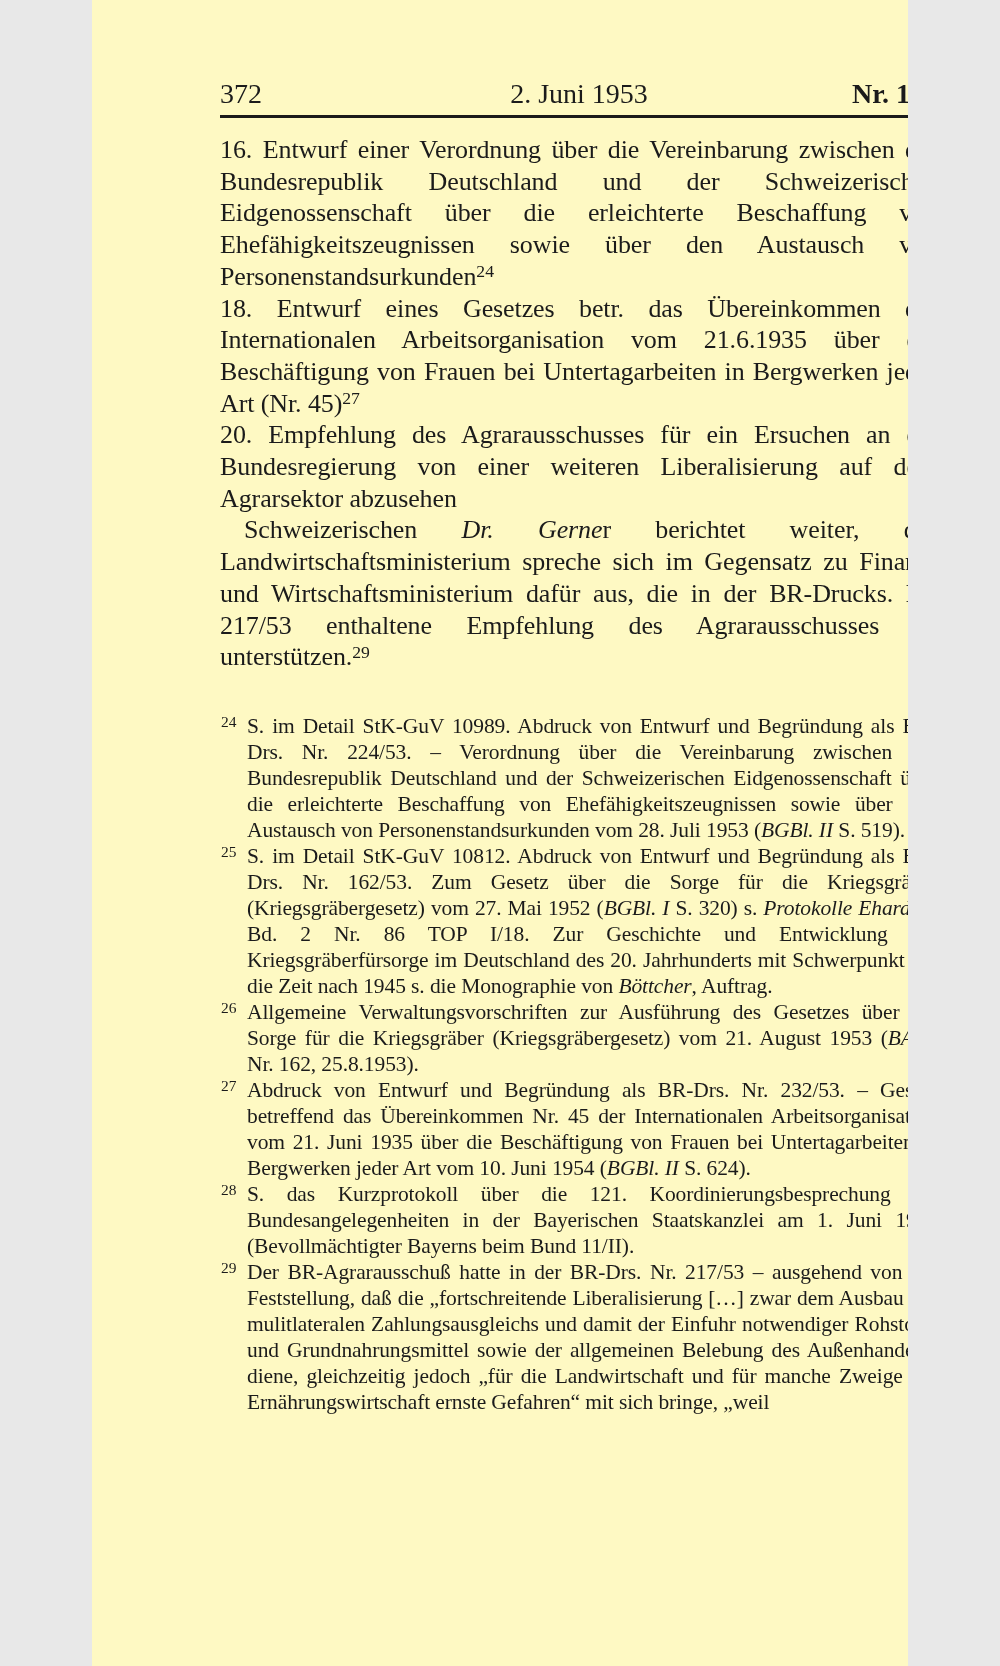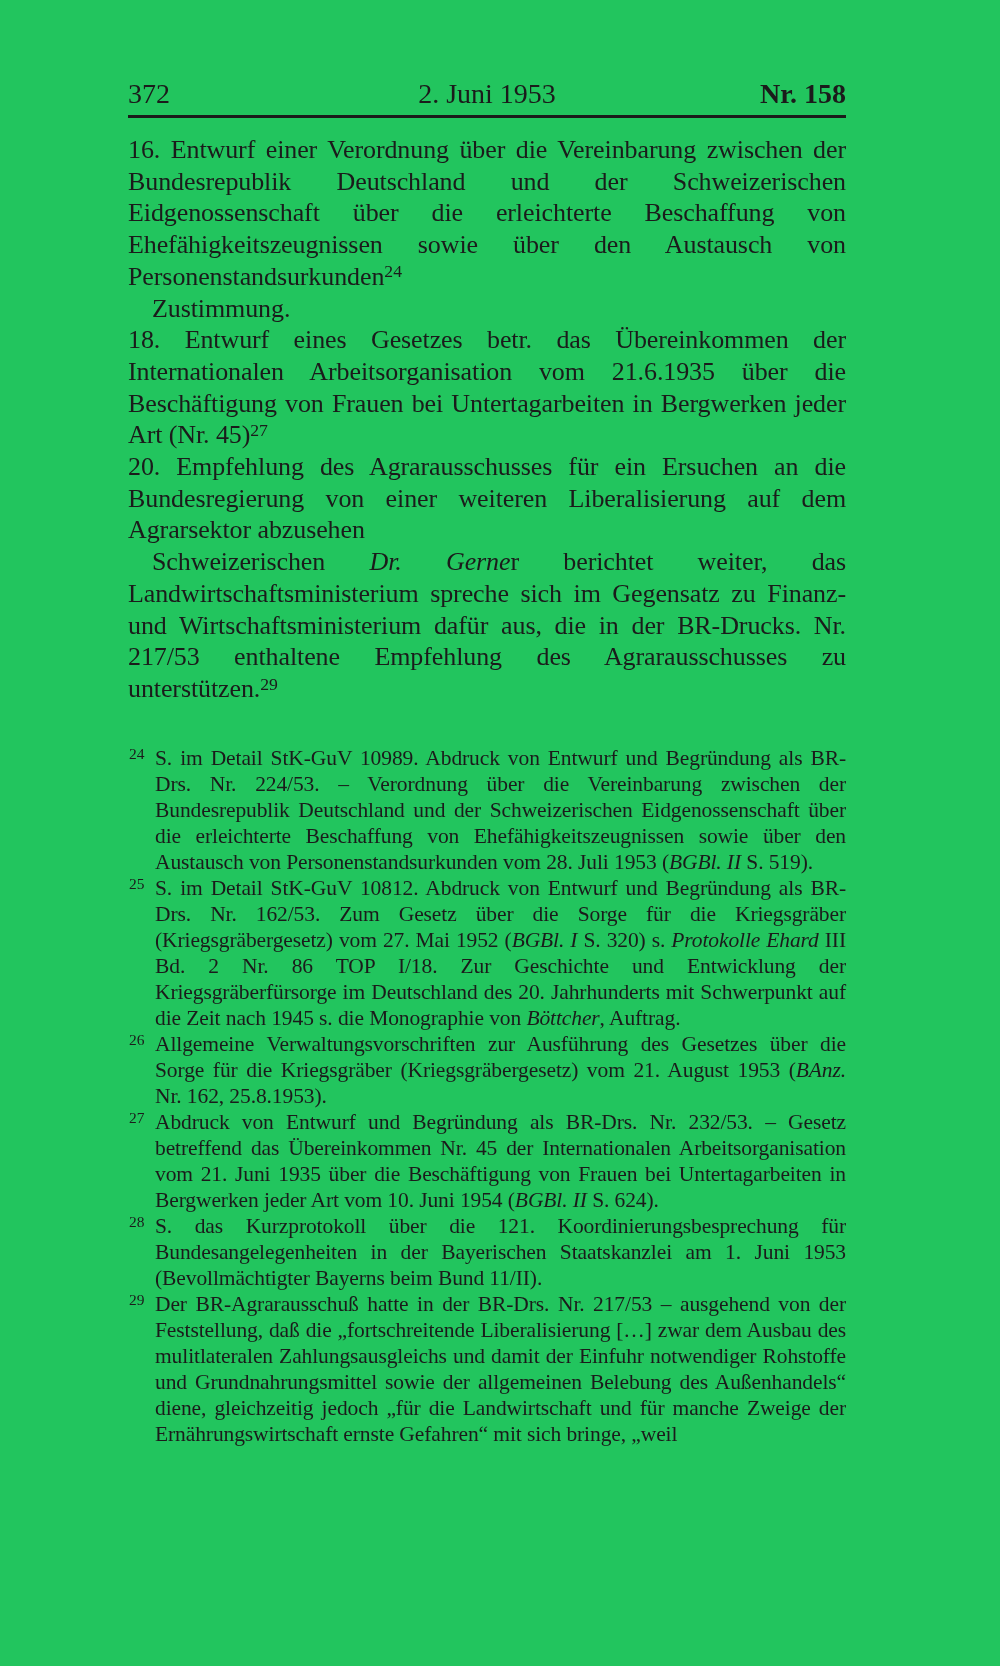--- a/index.html
+++ b/index.html
@@ -1,24 +1,24 @@
 <!DOCTYPE html>
 <html lang="de"><head>
 <meta charset="utf-8">
 <style>
   html, body {
     margin: 0;
     padding: 0;
     background: #e8e8e8;
   }
   .page {
-    width: 1000px;
+    width: 816px;
     height: 1666px;
     margin: 0 auto;
-    background: #22c55e;
+    background: #fef9c3;
     position: relative;
     overflow: hidden;
     font-family: "Liberation Serif", "DejaVu Serif", serif;
     color: #1b1b1b;
   }
   .content {
     position: absolute;
     left: 128px;
     top: 78px;
     width: 718px;
@@ -91,21 +91,20 @@
     <div class="header">
       <span class="hdr-page-number">372</span>
       <span class="hdr-date">2. Juni 1953</span>
       <span class="hdr-issue">Nr. 158</span>
     </div>
 
     <div class="rule"></div>
 
     <div class="body-text">
         <p class="para"><span>16. Entwurf einer Verordnung über die Vereinbarung zwischen der Bundesrepublik Deutschland und der Schweizerischen Eidgenossenschaft über die erleichterte Beschaffung von Ehefähigkeitszeugnissen sowie über den Austausch von Personenstandsurkunden</span><sup class="fnref">24</sup></p>
-        <p class="para indent"><span>Zustimmung.</span></p>
         <p class="para"><span>18. Entwurf eines Gesetzes betr. das Übereinkommen der Internationalen Arbeitsorganisation vom 21.6.1935 über die Beschäftigung von Frauen bei Untertagarbeiten in Bergwerken jeder Art (Nr. 45)</span><sup class="fnref">27</sup></p>
         <p class="para"><span>20. Empfehlung des Agrarausschusses für ein Ersuchen an die Bundesregierung von einer weiteren Liberalisierung auf dem Agrarsektor abzusehen</span></p>
         <p class="para indent"><span>Schweizerischen </span><i>Dr. Gerne</i><span>r berichtet weiter, das Landwirtschaftsministerium spreche sich im Gegensatz zu Finanz- und Wirtschaftsministerium dafür aus, die in der BR-Drucks. Nr. 217/53 enthaltene Empfehlung des Agrarausschusses zu unterstützen.</span><sup class="fnref">29</sup></p>
       </div>
 
     <div class="footnotes">
         <div class="footnote"><span class="fn-num">24</span><span class="fn-text"><span>S. im Detail StK-GuV 10989. Abdruck von Entwurf und Begründung als BR-Drs. Nr. 224/53. – Verordnung über die Vereinbarung zwischen der Bundesrepublik Deutschland und der Schweizerischen Eidgenossenschaft über die erleichterte Beschaffung von Ehefähigkeitszeugnissen sowie über den Austausch von Personenstandsurkunden vom 28. Juli 1953 (</span><i>BGBl. II</i><span> S. 519).</span></span></div>
         <div class="footnote"><span class="fn-num">25</span><span class="fn-text"><span>S. im Detail StK-GuV 10812. Abdruck von Entwurf und Begründung als BR-Drs. Nr. 162/53. Zum Gesetz über die Sorge für die Kriegsgräber (Kriegsgräbergesetz) vom 27. Mai 1952 (</span><i>BGBl. I</i><span> S. 320) s. </span><i>Protokolle Ehard</i><span> III Bd. 2 Nr. 86 TOP I/18. Zur Geschichte und Entwicklung der Kriegsgräberfürsorge im Deutschland des 20. Jahrhunderts mit Schwerpunkt auf die Zeit nach 1945 s. die Monographie von </span><i>Böttcher</i><span>, Auftrag.</span></span></div>
         <div class="footnote"><span class="fn-num">26</span><span class="fn-text"><span>Allgemeine Verwaltungsvorschriften zur Ausführung des Gesetzes über die Sorge für die Kriegsgräber (Kriegsgräbergesetz) vom 21. August 1953 (</span><i>BAnz.</i><span> Nr. 162, 25.8.1953).</span></span></div>
         <div class="footnote"><span class="fn-num">27</span><span class="fn-text"><span>Abdruck von Entwurf und Begründung als BR-Drs. Nr. 232/53. – Gesetz betreffend das Übereinkommen Nr. 45 der Internationalen Arbeitsorganisation vom 21. Juni 1935 über die Beschäftigung von Frauen bei Untertagarbeiten in Bergwerken jeder Art vom 10. Juni 1954 (</span><i>BGBl. II</i><span> S. 624).</span></span></div>

